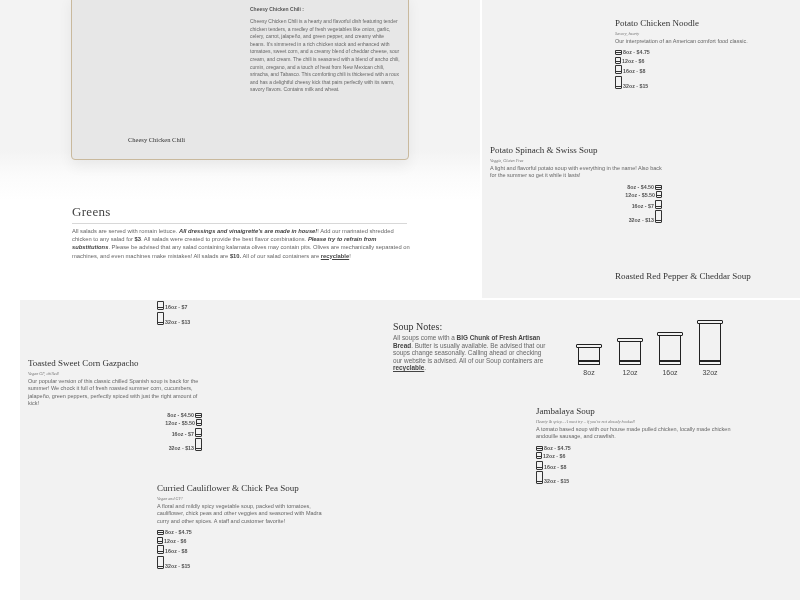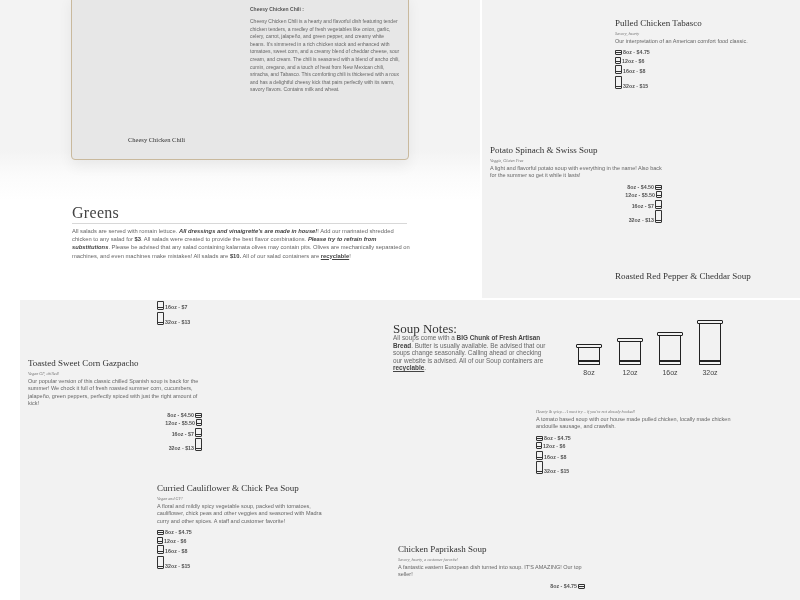--- a/index.html
+++ b/index.html
@@ -18,21 +18,21 @@
 
   
   .card { position: absolute; left: 71px; top: -6px; width: 338px; height: 166px;
     background: #e7e7e7; border: 1.5px solid #c9b99d; border-radius: 4px;
     box-shadow: 0 6px 14px rgba(0,0,0,0.06); }
   .card-title { position: absolute; left: 178px; top: 11px; font-size: 5px; font-weight: bold; color: #555; }
   .card-desc { position: absolute; left: 178px; top: 23px; width: 150px; font-size: 5px; line-height: 7.6px; color: #666; }
   .card-caption { position: absolute; left: 56px; top: 141px; font-size: 6.5px; color: #333; }
 
   
-  .greens-title { position: absolute; left: 72px; top: 204px; font-size: 16px; color: #444; letter-spacing: 0.3px; }
+  .greens-title { position: absolute; left: 72px; top: 204px; font-size: 13px; color: #444; letter-spacing: 0.3px; }
   .greens-rule { position: absolute; left: 72px; top: 223px; width: 335px; height: 1px; background: #d8d8d8; }
   .greens-text { position: absolute; left: 72px; top: 227px; width: 340px; font-size: 5.8px; line-height: 8.2px; color: #666; }
   .greens-text b, .notes-text b { color: #444; }
   .greens-text i { font-style: italic; }
   .u { text-decoration: underline; font-weight: bold; color: #444; }
 
   
   .soup { position: absolute; }
   .soup-name { font-size: 9px; color: #333; white-space: nowrap; }
   .soup-tag { font-size: 4.2px; font-style: italic; color: #777; margin-top: 3px; white-space: nowrap; }
@@ -47,21 +47,21 @@
 
   .cup { display: inline-block; border: 1.2px solid #333; border-top-width: 1.5px; border-radius: 0 0 1px 1px; position: relative; }
   .cup::after { content: ""; position: absolute; left: 0; right: 0; bottom: 1px; height: 1px; background: #333; }
   .cup.c8 { width: 7px; height: 5px; }
   .cup.c12 { width: 6px; height: 7px; }
   .cup.c16 { width: 7px; height: 9px; }
   .cup.c32 { width: 7px; height: 13px; }
   .size-row + .size-row { margin-top: 1.5px; }
 
   
-  .notes-title { position: absolute; left: 71px; top: 21px; font-size: 13px; color: #333; }
+  .notes-title { position: absolute; left: 71px; top: 21px; font-size: 10px; color: #333; }
   .notes-text { position: absolute; left: 71px; top: 34px; width: 155px; font-size: 6.4px; line-height: 7.6px; color: #666; }
   .big-cups { position: absolute; left: 254px; top: 16px; width: 150px; height: 60px; }
   .big-cup { position: absolute; bottom: 11px; }
   .big-cup .lid { position: absolute; left: 0; right: 0; top: 0; height: 4px; border: 1.8px solid #222; border-radius: 1px; }
   .big-cup .body { position: absolute; top: 4px; bottom: 0; border: 1.8px solid #222; border-top: none; }
   .big-cup .band { position: absolute; bottom: 3px; height: 1.6px; background: #222; }
   .big-label { position: absolute; bottom: 0; font-size: 7px; color: #444; text-align: center; width: 30px; }
 </style>
 </head>
 <body>
@@ -74,21 +74,21 @@
   </div>
 
   <div class="greens-title serif">Greens</div>
   <div class="greens-rule"></div>
   <div class="greens-text sans"><span>All salads are served with romain lettuce. </span><b><i>All dressings and vinaigrette's are made in house!</i></b><span>! Add our marinated shredded chicken to any salad for </span><b>$3</b><span>. All salads were created to provide the best flavor combinations. </span><b><i>Please try to refrain from substitutions</i></b><span>. Please be advised that any salad containing kalamata olives may contain pits. Olives are mechanically separated on machines, and even machines make mistakes! All salads are </span><b>$10.</b><span> All of our salad containers are </span><a class="u">recyclable</a><span>!</span></div>
 </div>
 
 <div class="tile tile-tr">
 
   <div class="soup left" style="left:133px; top:18px; width:180px;">
-    <div class="soup-name serif">Pulled Chicken Tabasco</div>
+    <div class="soup-name serif">Potato Chicken Noodle</div>
     <div class="soup-tag serif">Savory, hearty</div>
     <div class="soup-desc sans">Our interpretation of an American comfort food classic.</div>
     <div class="sizes">
       <div class="size-row">
           <span class="cup c8"></span>
           <span class="lbl">8oz - $4.75</span>
         </div>
       <div class="size-row">
           <span class="cup c12"></span>
           <span class="lbl">12oz - $6</span>
@@ -225,20 +225,21 @@
 
     <div class="big-cup" style="left:121px; width:26px; height:45px;">
       <div class="lid"></div>
         <div class="body" style="left:2px; right:2px;"></div>
         <div class="band" style="left:3px; right:3px;"></div>
     </div>
     <div class="big-label" style="left:119px;">32oz</div>
   </div>
 
   <div class="soup left" style="left:214px; top:106px; width:200px;">
+    <div class="soup-name serif">Jambalaya Soup</div>
     <div class="soup-tag serif">Hearty &amp; spicy... A must try – if you're not already hooked!</div>
     <div class="soup-desc sans">A tomato based soup with our house made pulled chicken, locally made chicken andouille sausage, and crawfish.</div>
     <div class="sizes">
       <div class="size-row">
           <span class="cup c8"></span>
           <span class="lbl">8oz - $4.75</span>
         </div>
       <div class="size-row">
           <span class="cup c12"></span>
           <span class="lbl">12oz - $6</span>
@@ -247,24 +248,13 @@
           <span class="cup c16"></span>
           <span class="lbl">16oz - $8</span>
         </div>
       <div class="size-row">
           <span class="cup c32"></span>
           <span class="lbl">32oz - $15</span>
         </div>
     </div>
   </div>
 
-  <div class="soup right" style="left:76px; top:244px; width:187px;">
-    <div class="soup-name serif">Chicken Paprikash Soup</div>
-    <div class="soup-tag serif">Savory, hearty, a customer favorite!</div>
-    <div class="soup-desc sans">A fantastic eastern European dish turned into soup. IT'S AMAZING! Our top seller!</div>
-    <div class="sizes">
-      <div class="size-row">
-          <span class="lbl">8oz - $4.75</span>
-          <span class="cup c8"></span>
-        </div>
-    </div>
-  </div>
 </div>
 
 </body></html>

